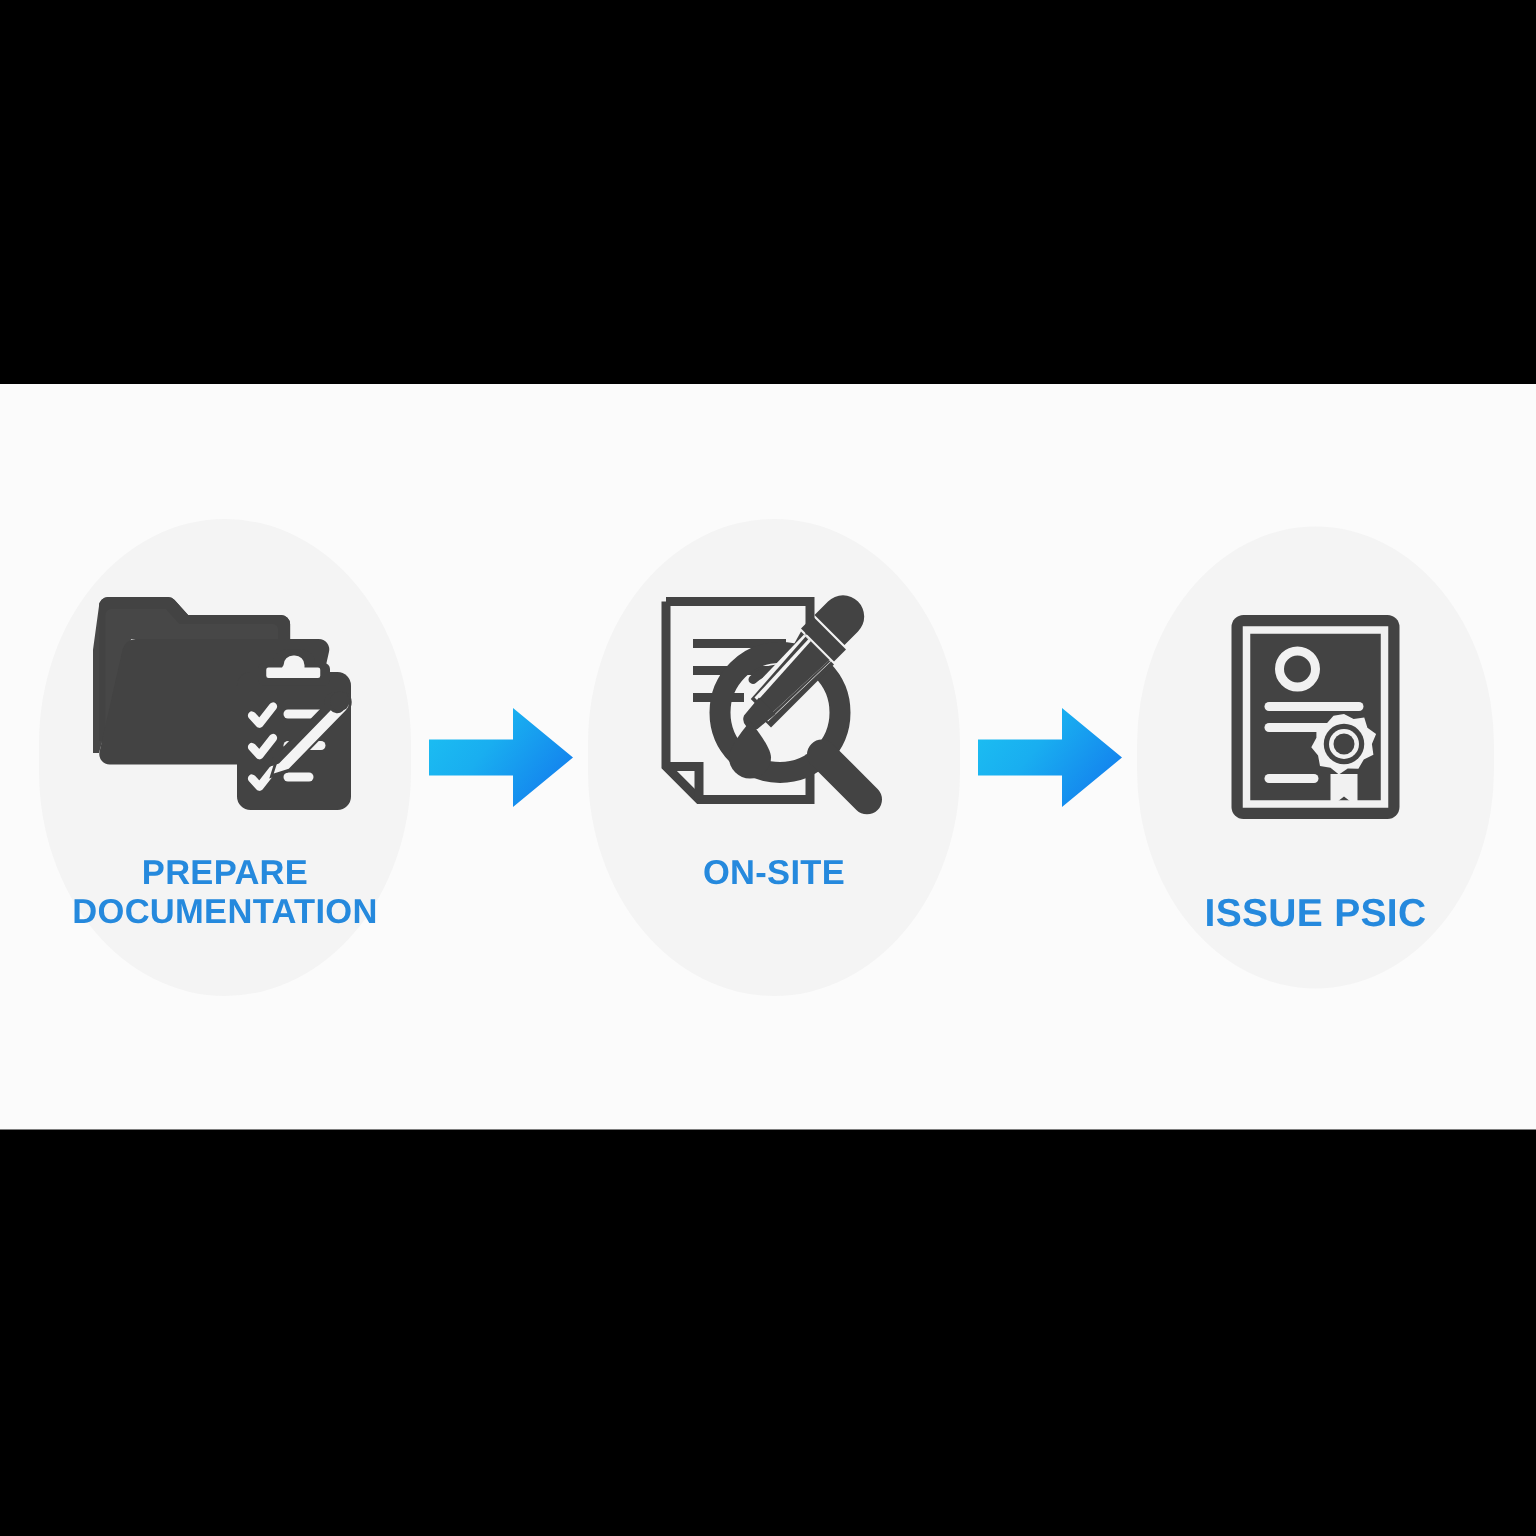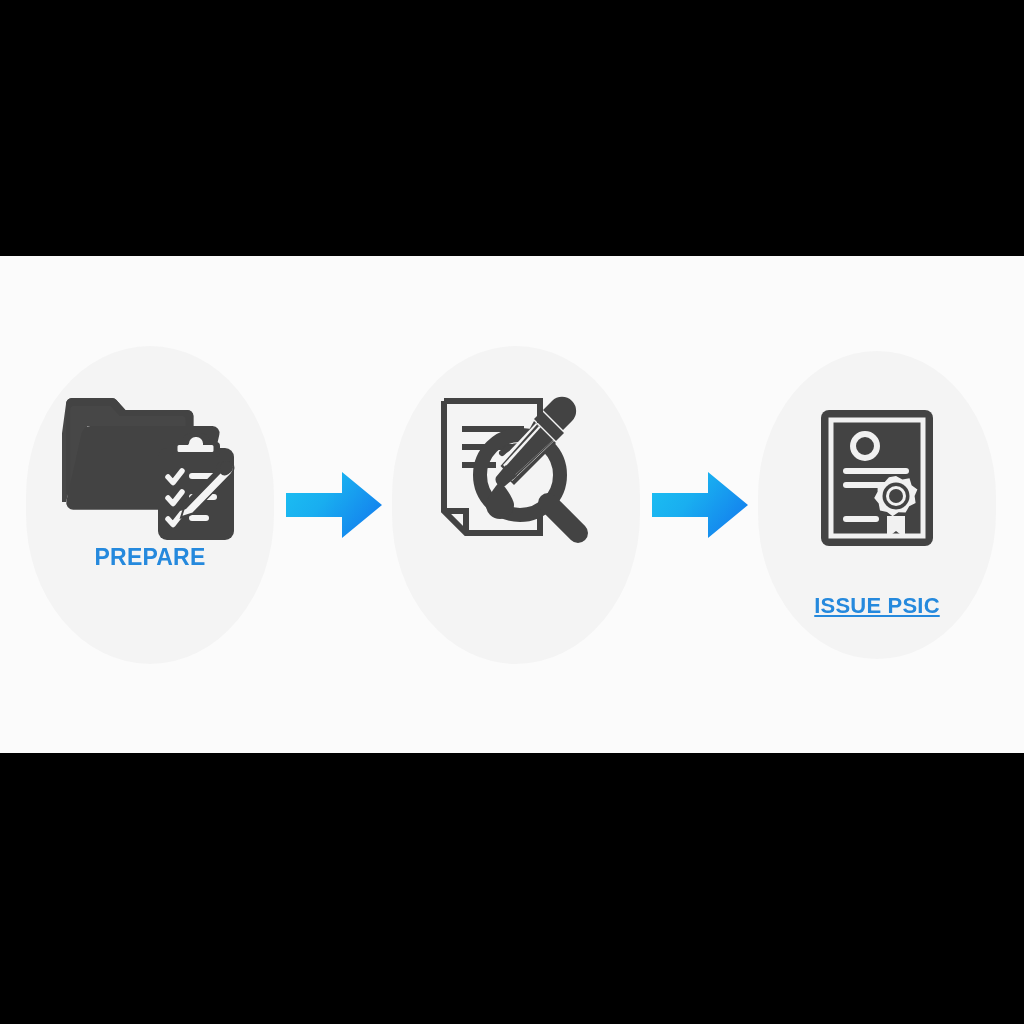--- a/index.html
+++ b/index.html
@@ -63,30 +63,31 @@
   .step-icon {
     margin-top: 48px;
     height: 150px;
     display: flex;
     align-items: center;
     justify-content: center;
   }
   .step.narrow .step-icon { margin-top: 52px; }
 
   .step-label {
+    margin-top: 24px;
     color: #2589dd;
     font-weight: bold;
     font-size: 23px;
     line-height: 1.16;
     letter-spacing: 0.2px;
     text-align: center;
     width: 230px;
     text-transform: uppercase;
   }
-  .step.narrow .step-label { margin-top: 40px; font-size: 22px; text-decoration: underline; }
+  .step.narrow .step-label { margin-top: 40px; font-size: 26px; }
 
   
   .connector {
     flex: 0 0 auto;
     width: 104px;
     display: flex;
     align-items: center;
     justify-content: center;
   }
   .connector.first { margin-left: 8px; margin-right: 6px; }
@@ -142,20 +143,21 @@
             <g>
               <path d="M170 66 a8.5 8.5 0 0 1 0 12 l-40 41 -12.5 4 4-12.5 40-41 a8.5 8.5 0 0 1 8.5 -3.5 z" fill="#434343"></path>
               <path d="M168.5 67.5 a7 7 0 0 1 0 10 l-38 39 -10 3.2 3.2-10 38-39 a7 7 0 0 1 6.8 -3.2 z" fill="#f4f4f4"></path>
               <path d="M166.5 70 a5.5 5.5 0 1 1 -8 7.5 l-34.5 35.5 -6 2 2-6 34.5-35.5 a5.5 5.5 0 0 1 12 -3.5 z" fill="#434343"></path>
               <circle cx="164.5" cy="71.5" r="6.5" fill="#434343"></circle>
             </g>
           </svg>
         </div>
         <div class="step-label">
           <div>PREPARE</div>
+          <div>DOCUMENTATION</div>
         </div>
       </div>
 
       <div class="connector first">
         <svg class="arrow-svg" width="96" height="66" viewBox="0 0 96 66" xmlns="http://www.w3.org/2000/svg">
           <defs>
             <linearGradient id="arrowGrad1" x1="0" y1="0" x2="1" y2="0.55">
               <stop offset="0%" stop-color="#1cc1f2"></stop>
               <stop offset="48%" stop-color="#19aef0"></stop>
               <stop offset="100%" stop-color="#1484ee"></stop>
@@ -193,20 +195,21 @@
               <path d="M103 31 l14 14 -39 36 -11 -11 z" fill="#f4f4f4"></path>
               <path d="M104.5 32.5 l12.5 12.5 -38 35 -9 -9 z" fill="#434343"></path>
 
               <path d="M70 70 l-10 12 a7 7 0 0 0 9 9 l12-10 z" fill="#434343"></path>
             </g>
 
             <path d="M64 86 c0 0 -14 16 -14 24 a14 14 0 0 0 28 0 c0 -8 -14 -24 -14 -24 z" fill="#434343"></path>
           </svg>
         </div>
         <div class="step-label">
+          <div>ON-SITE</div>
         </div>
       </div>
 
       <div class="connector second">
         <svg class="arrow-svg" width="96" height="66" viewBox="0 0 96 66" xmlns="http://www.w3.org/2000/svg">
           <defs>
             <linearGradient id="arrowGrad2" x1="0" y1="0" x2="1" y2="0.55">
               <stop offset="0%" stop-color="#1cc1f2"></stop>
               <stop offset="48%" stop-color="#19aef0"></stop>
               <stop offset="100%" stop-color="#1484ee"></stop>

